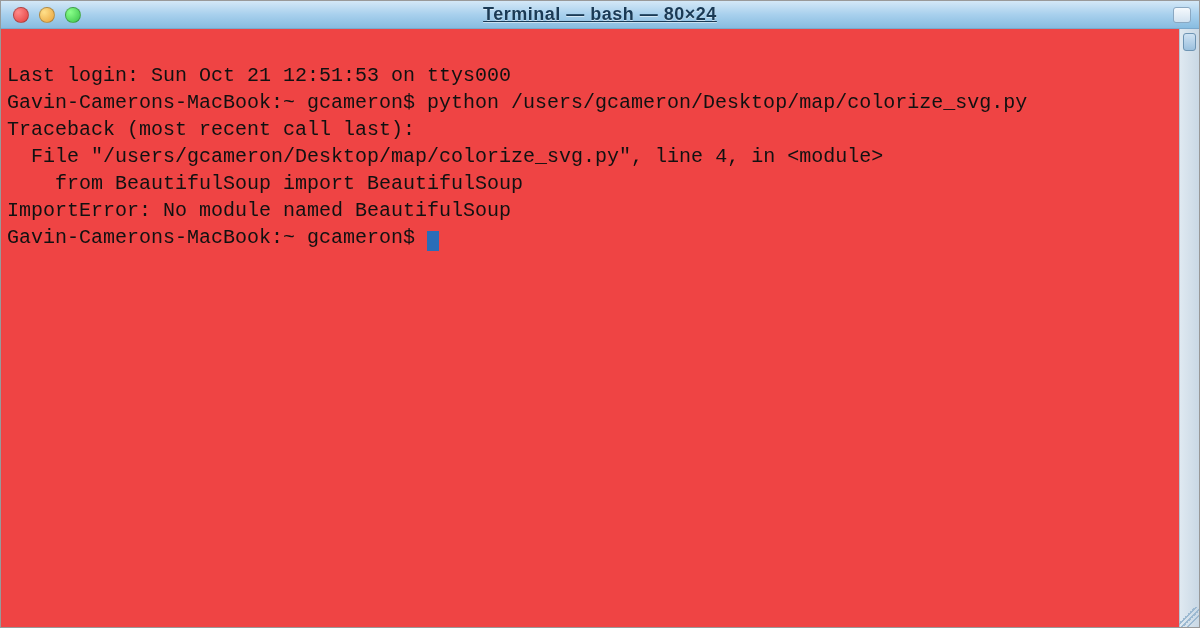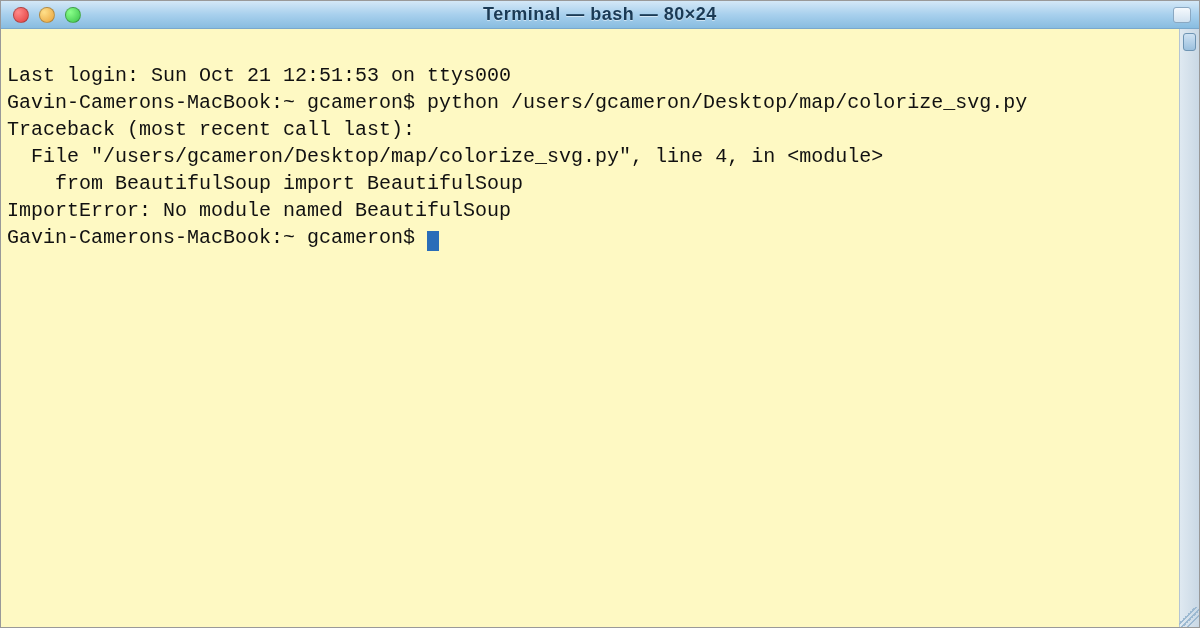--- a/index.html
+++ b/index.html
@@ -49,35 +49,36 @@
     .tl-zoom  { background: radial-gradient(circle at 30% 30%, #8aff8a, #3ac24a); }
     .title {
       flex: 1;
       text-align: center;
       font-family: "Lucida Grande", sans-serif;
       font-size: 18px;
       font-weight: bold;
       color: #1a3a55;
       text-shadow: 0 1px 0 rgba(255,255,255,0.5);
       letter-spacing: 0.5px;
+      text-decoration: underline;
     }
     .toolbar-right {
       position: absolute;
       right: 8px;
       width: 18px;
       height: 16px;
       background: linear-gradient(to bottom, #f5f9fd, #d2e2f0);
       border: 1px solid #8aa8c2;
       border-radius: 3px;
     }
     .content-wrap {
       flex: 1;
       display: flex;
       position: relative;
-      background: #fef9c3;
+      background: #ef4444;
     }
     .terminal {
       flex: 1;
       padding: 6px 6px 6px 6px;
       font-size: 20px;
       line-height: 1.35;
       color: #111;
       white-space: pre-wrap;
       word-break: break-all;
       font-family: Monaco, "Menlo", "Courier New", monospace;

